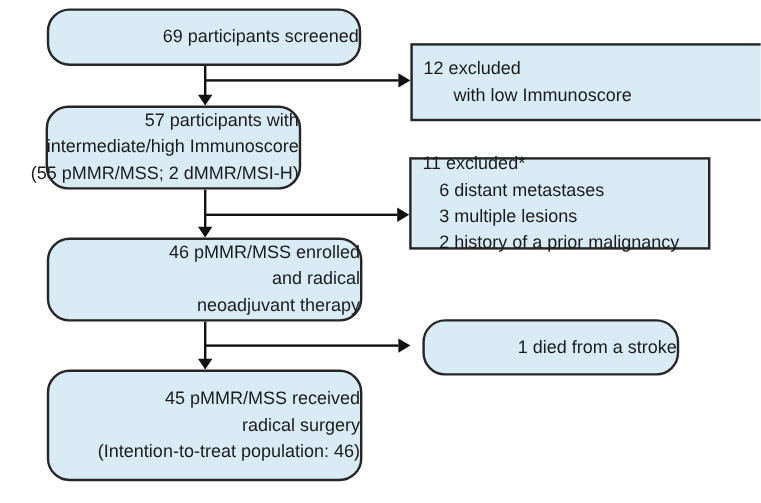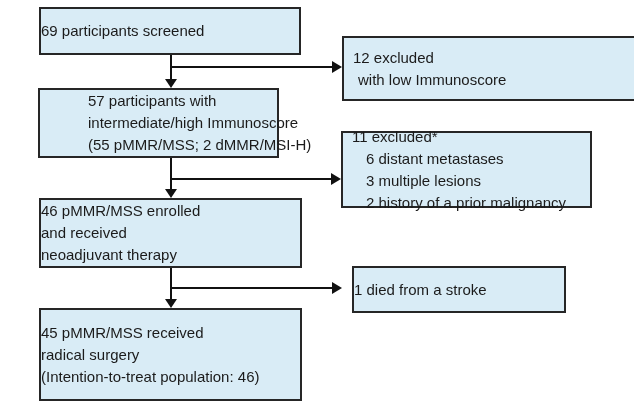--- a/index.html
+++ b/index.html
@@ -20,24 +20,24 @@
     background: #d9ecf6;
     border: 2px solid #262626;
     box-sizing: border-box;
     color: #1b1b1b;
     font-size: 15px;
     line-height: 22px;
     display: flex;
     flex-direction: column;
     justify-content: center;
   }
-  .box.center { align-items: flex-start; text-align: center; }
+  .box.center { align-items: flex-end; text-align: center; border-radius: 19px; }
   .box.leftalign { align-items: flex-start; text-align: left; padding-left: 9px; }
   .line { white-space: nowrap; }
-  .indent-sm { padding-left: 5px; }
+  .indent-sm { padding-left: 5px; margin-left: 20px; }
   .indent { padding-left: 14px; }
   .vline {
     position: absolute;
     width: 2px;
     background: #111111;
   }
   .hline {
     position: absolute;
     height: 2px;
     background: #111111;
@@ -59,29 +59,29 @@
 </style>
 </head>
 <body>
 
 <div class="canvas">
 
   <div class="box center" style="left:39px; top:7px; width:262px; height:48px;">
     <div class="line">69 participants screened</div>
   </div>
 
-  <div class="box center" style="left:38px; top:88px; width:241px; height:70px;padding-left:48px;">
+  <div class="box center" style="left:38px; top:88px; width:213px; height:70px;padding-left:48px;">
     <div class="line">57 participants with</div>
     <div class="line">intermediate/high Immunoscore</div>
     <div class="line">(55 pMMR/MSS; 2 dMMR/MSI-H)</div>
   </div>
 
   <div class="box center" style="left:39px; top:198px; width:263px; height:70px;">
     <div class="line">46 pMMR/MSS enrolled</div>
-    <div class="line">and received</div>
+    <div class="line">and radical</div>
     <div class="line">neoadjuvant therapy</div>
   </div>
 
   <div class="box center" style="left:39px; top:308px; width:263px; height:93px;">
     <div class="line">45 pMMR/MSS received</div>
     <div class="line">radical surgery</div>
     <div class="line">(Intention-to-treat population: 46)</div>
   </div>
 
   <div class="box leftalign" style="left:342px; top:36px; width:297px; height:65px;">

